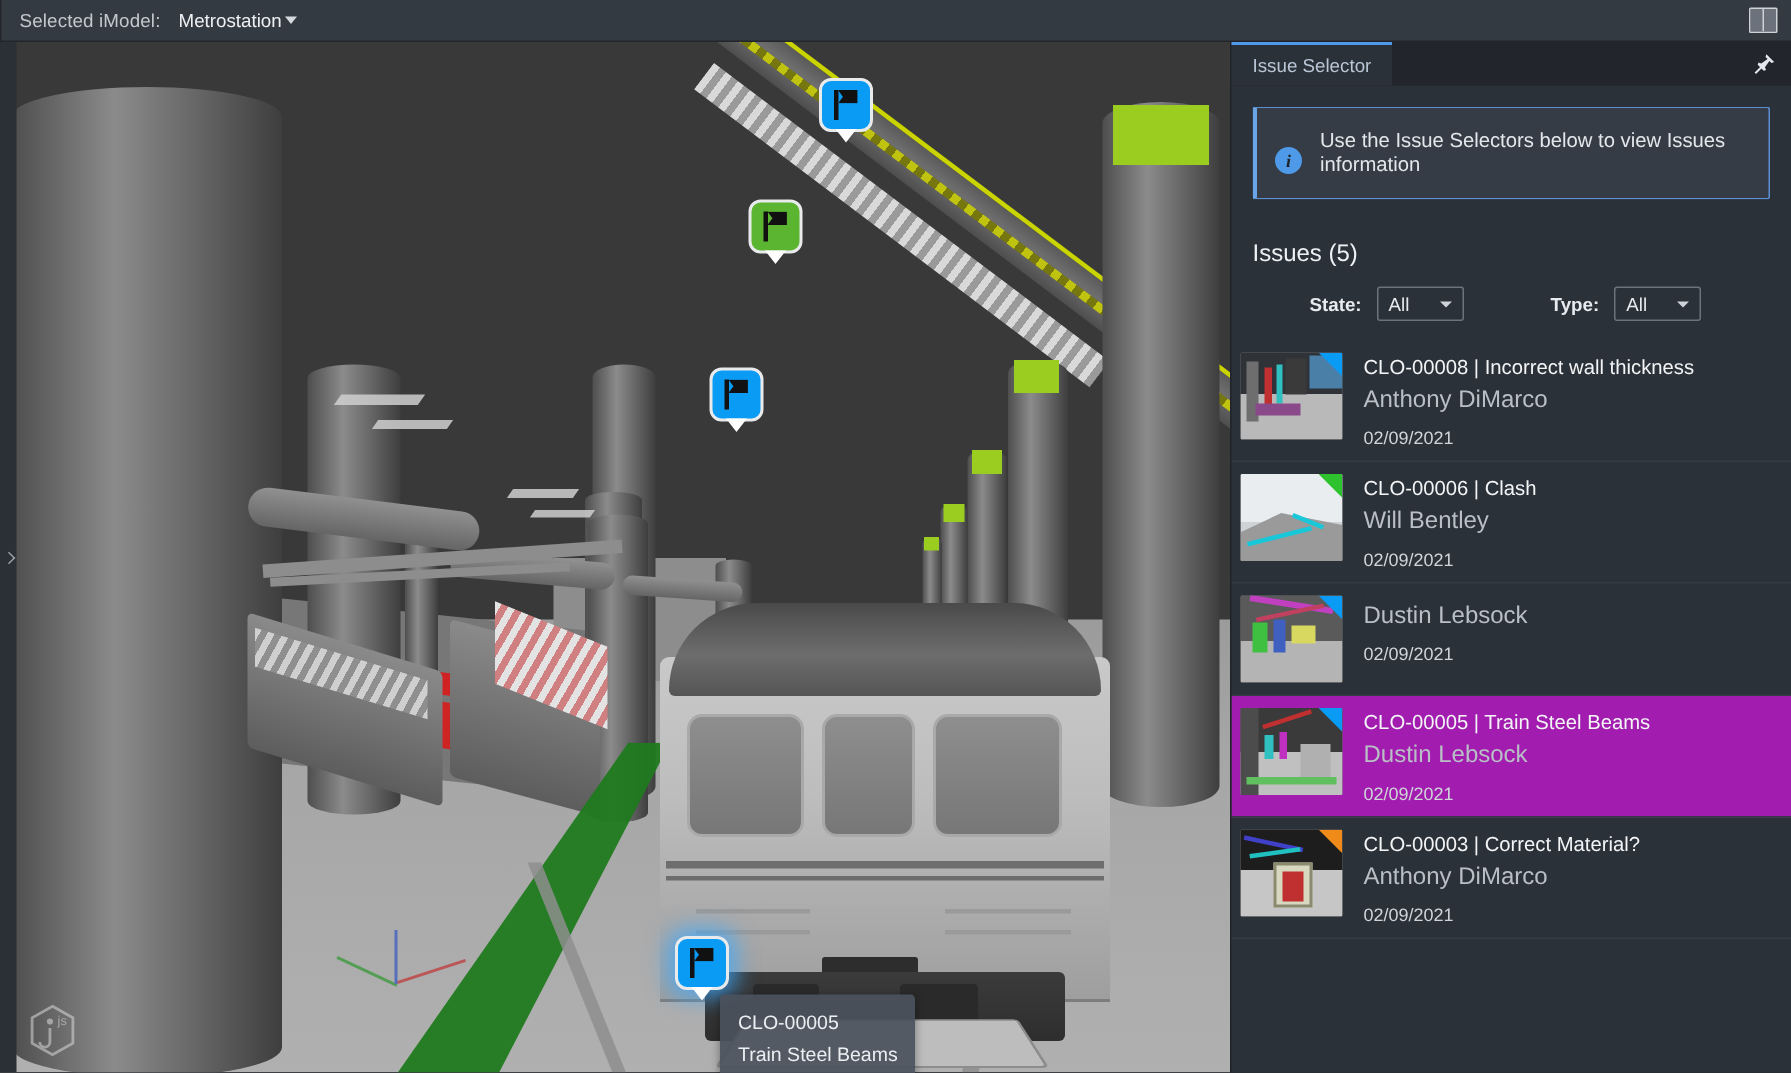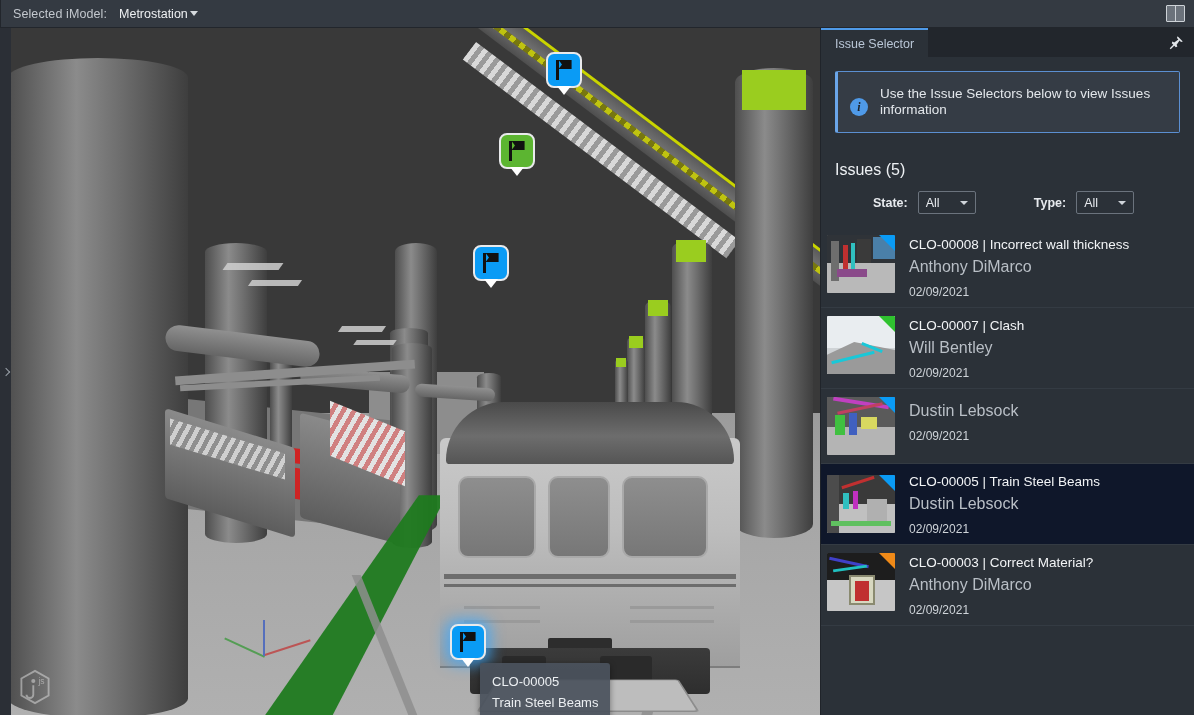--- a/index.html
+++ b/index.html
@@ -251,21 +251,21 @@
     width:0;height:0;border-left:4px solid transparent;border-right:4px solid transparent;
     border-top:4.5px solid #cfd4da;
   }
   .filter-gap { width:38px; }
 
   .issue-list { margin-top:13px; display:flex; flex-direction:column; }
   .issue-row {
     display:flex; gap:14px; padding:8px 10px 8px 6px;
     border-bottom:1px solid #343b43; cursor:pointer;
   }
-  .issue-row.selected { background:#0f172a;align-items:center; }
+  .issue-row.selected { background:#a21caf; }
   .thumb {
     flex:0 0 68px; width:68px; height:58px; position:relative;
     overflow:hidden; background:#6e6e6e; border-radius:1px;
   }
   .thumb-corner {
     position:absolute; right:0; top:0; width:16px; height:16px;
     clip-path: polygon(100% 0, 0 0, 100% 100%);
   }
   .issue-meta { display:flex; flex-direction:column; min-width:0; padding-top:1px; }
   .issue-title { font-size:13.5px; color:#f2f4f6; line-height:18px; white-space:nowrap; }
@@ -471,21 +471,21 @@
             </div>
             <div class="issue-row">
               <div class="thumb">
                 <span class="tn tn-b"></span>
                 <span class="sp" style="left:0;top:26px;width:68px;height:32px;background:#9a9a9a;clip-path:polygon(0 40%,40% 0,100% 25%,100% 100%,0 100%)"></span>           
                 <span class="sp" style="left:4px;top:40px;width:44px;height:3px;background:#19c8d8;transform:rotate(-14deg)"></span>           
                 <span class="sp" style="left:34px;top:30px;width:22px;height:3px;background:#19c8d8;transform:rotate(22deg)"></span>
                 <span class="thumb-corner" style="background:#2fc22f"></span>
               </div>
               <div class="issue-meta">
-                <div class="issue-title">CLO-00007 | Clash</div>
+                <div class="issue-title">CLO-00006 | Clash</div>
                 <div class="issue-user">Will Bentley</div>
                 <div class="issue-date">02/09/2021</div>
               </div>
             </div>
             <div class="issue-row">
               <div class="thumb">
                 <span class="tn tn-c"></span>
                 <span class="sp" style="left:6px;top:4px;width:56px;height:4px;background:#c040c0;transform:rotate(9deg)"></span>           
                 <span class="sp" style="left:10px;top:10px;width:46px;height:3px;background:#c04060;transform:rotate(-12deg)"></span>           
                 <span class="sp" style="left:8px;top:18px;width:10px;height:20px;background:#40c040"></span>           

